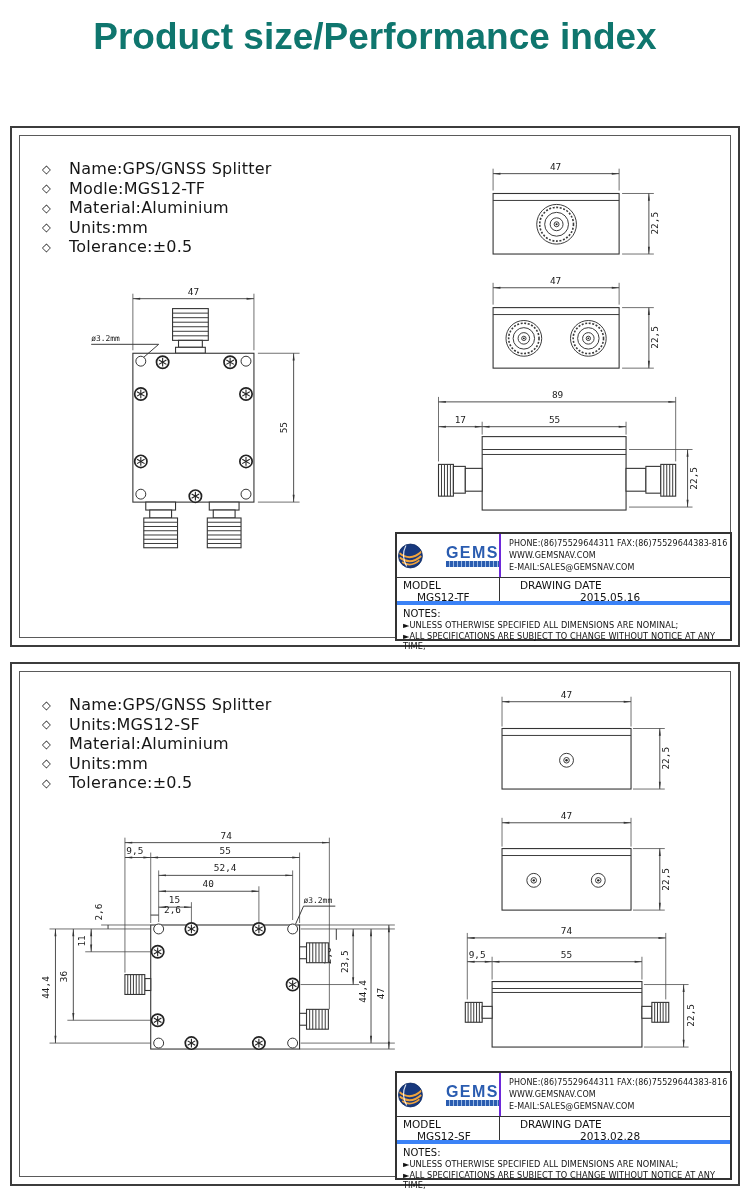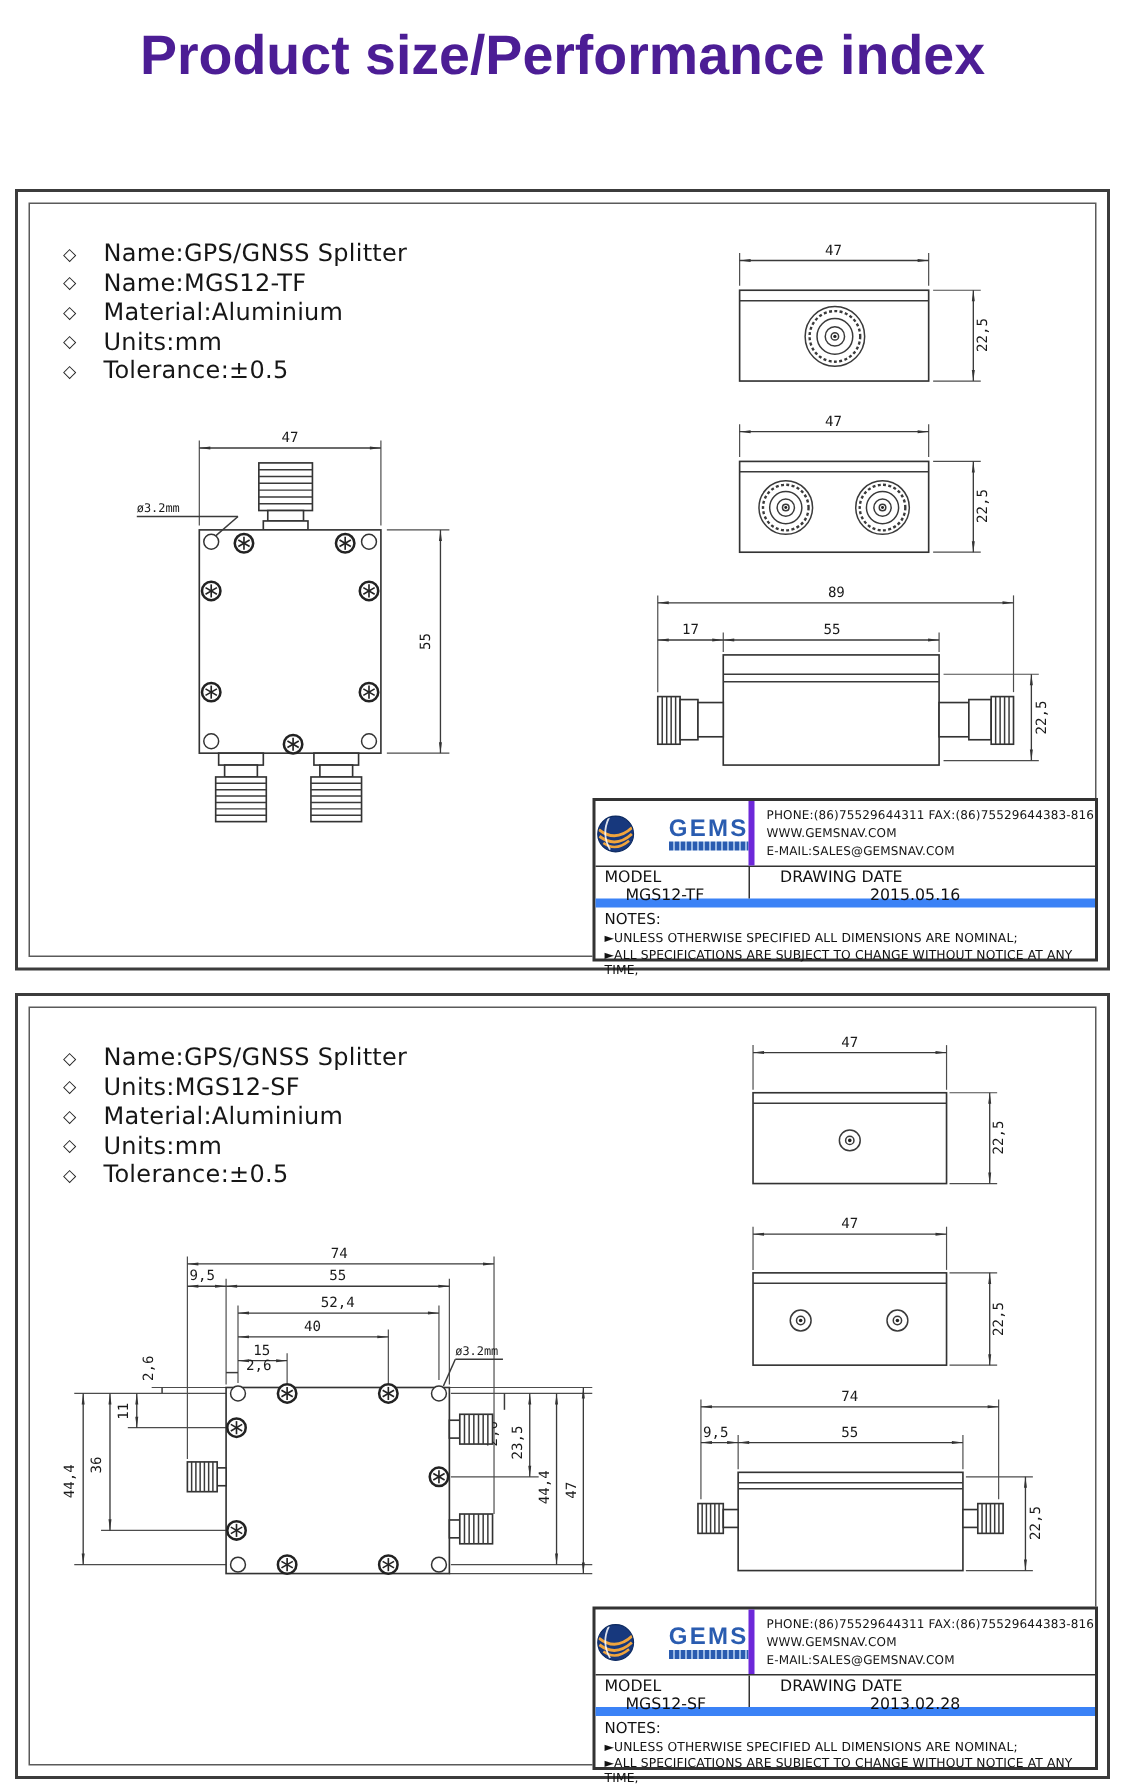--- a/index.html
+++ b/index.html
@@ -1,19 +1,19 @@
 <!DOCTYPE html>
 <html><head>
 <meta charset="utf-8">
 <style>
   *{margin:0;padding:0;box-sizing:border-box}
   html,body{background:#fff}
   body{width:750px;height:1189px;position:relative;font-family:"DejaVu Sans",sans-serif;color:#111}
   .page-title{text-align:center;margin-top:16px;font-size:37px;font-weight:700;
-    font-family:"Liberation Sans",sans-serif;color:#4c1d95}
+    font-family:"Liberation Sans",sans-serif;color:#0f766e}
   .panel{position:absolute;left:10px;width:730px;border:2px solid #3c3c3c;background:#fff}
   .panel-tf{top:126px;height:521px}
   .panel-sf{top:662px;height:524px}
   .inner-border{position:absolute;inset:7px;border:1px solid #5a5a5a;pointer-events:none}
   .specs{position:absolute;left:30px;top:31px;list-style:none}
   .specs li{display:flex;align-items:center;height:19.5px}
   .specs .dia{width:27px;font-size:11.5px;color:#222}
   .specs .sp{font-size:16px;color:#161616;letter-spacing:.2px}
   svg.draw{position:absolute;inset:0;width:100%;height:100%}
   svg .ln{stroke:#3a3a3a;stroke-width:1;fill:none}
@@ -28,22 +28,22 @@
   svg .screw-c{stroke:#222;stroke-width:1.7;fill:#fff}
   svg .screw-l{stroke:#222;stroke-width:1.1}
   svg .hole-c{stroke:#333;stroke-width:1;fill:#fff}
   .titleblock{position:absolute;left:383px;top:404px;width:337px;height:109px;border:2px solid #333;background:#fff}
   .panel-sf .titleblock{top:407px}
   .tb-row1{display:flex;height:44px;border-bottom:1px solid #333}
   .tb-logo{width:102px;display:flex;align-items:center;justify-content:center;gap:22px}
   .gems-word{color:#2a5cb0;font-weight:800;font-size:16px;letter-spacing:1.5px;
     font-family:"Liberation Sans",sans-serif;line-height:15px}
   .gems-bar{height:6px;margin-top:1px;background:repeating-linear-gradient(90deg,#2a5cb0 0 3px,#9ab9e4 3px 4px)}
-  .tb-contact{flex:1;border-left:4px solid #6d28d9;padding:4px 0 0 8px;font-size:8px;line-height:12px;color:#141414;letter-spacing:.1px}
-  .tb-row2{display:flex;height:27px;border-bottom:6px solid #3b82f6}
+  .tb-contact{flex:1;border-left:2px solid #6d28d9;padding:4px 0 0 8px;font-size:8px;line-height:12px;color:#141414;letter-spacing:.1px}
+  .tb-row2{display:flex;height:27px;border-bottom:4px solid #3b82f6}
   .tb-model{width:102px;padding:1px 0 0 6px}
   .tb-date{flex:1;border-left:1px solid #333;padding:1px 0 0 20px}
   .tb-row2 .lab{font-size:10.5px;line-height:12px}
   .tb-model .val{padding-left:14px;font-size:10.5px;line-height:12px}
   .tb-date .val{padding-left:60px;font-size:10.5px;line-height:12px}
   .tb-notes{padding:3px 0 0 6px}
   .tb-notes .nl{font-size:10px;font-weight:400;line-height:12px}
   .tb-notes .nt{font-size:8.2px;line-height:10.5px;letter-spacing:.1px}
 </style>
 </head>
@@ -54,21 +54,21 @@
 <section class="panel panel-tf">
   <div class="inner-border"></div>
 
   <ul class="specs">
     <li>
         <span class="dia">◇</span>
         <span class="sp">Name:GPS/GNSS Splitter</span>
       </li>
     <li>
         <span class="dia">◇</span>
-        <span class="sp">Name:MGS12-TF</span>
+        <span class="sp">Modle:MGS12-TF</span>
       </li>
     <li>
         <span class="dia">◇</span>
         <span class="sp">Material:Aluminium</span>
       </li>
     <li>
         <span class="dia">◇</span>
         <span class="sp">Units:mm</span>
       </li>
     <li>

